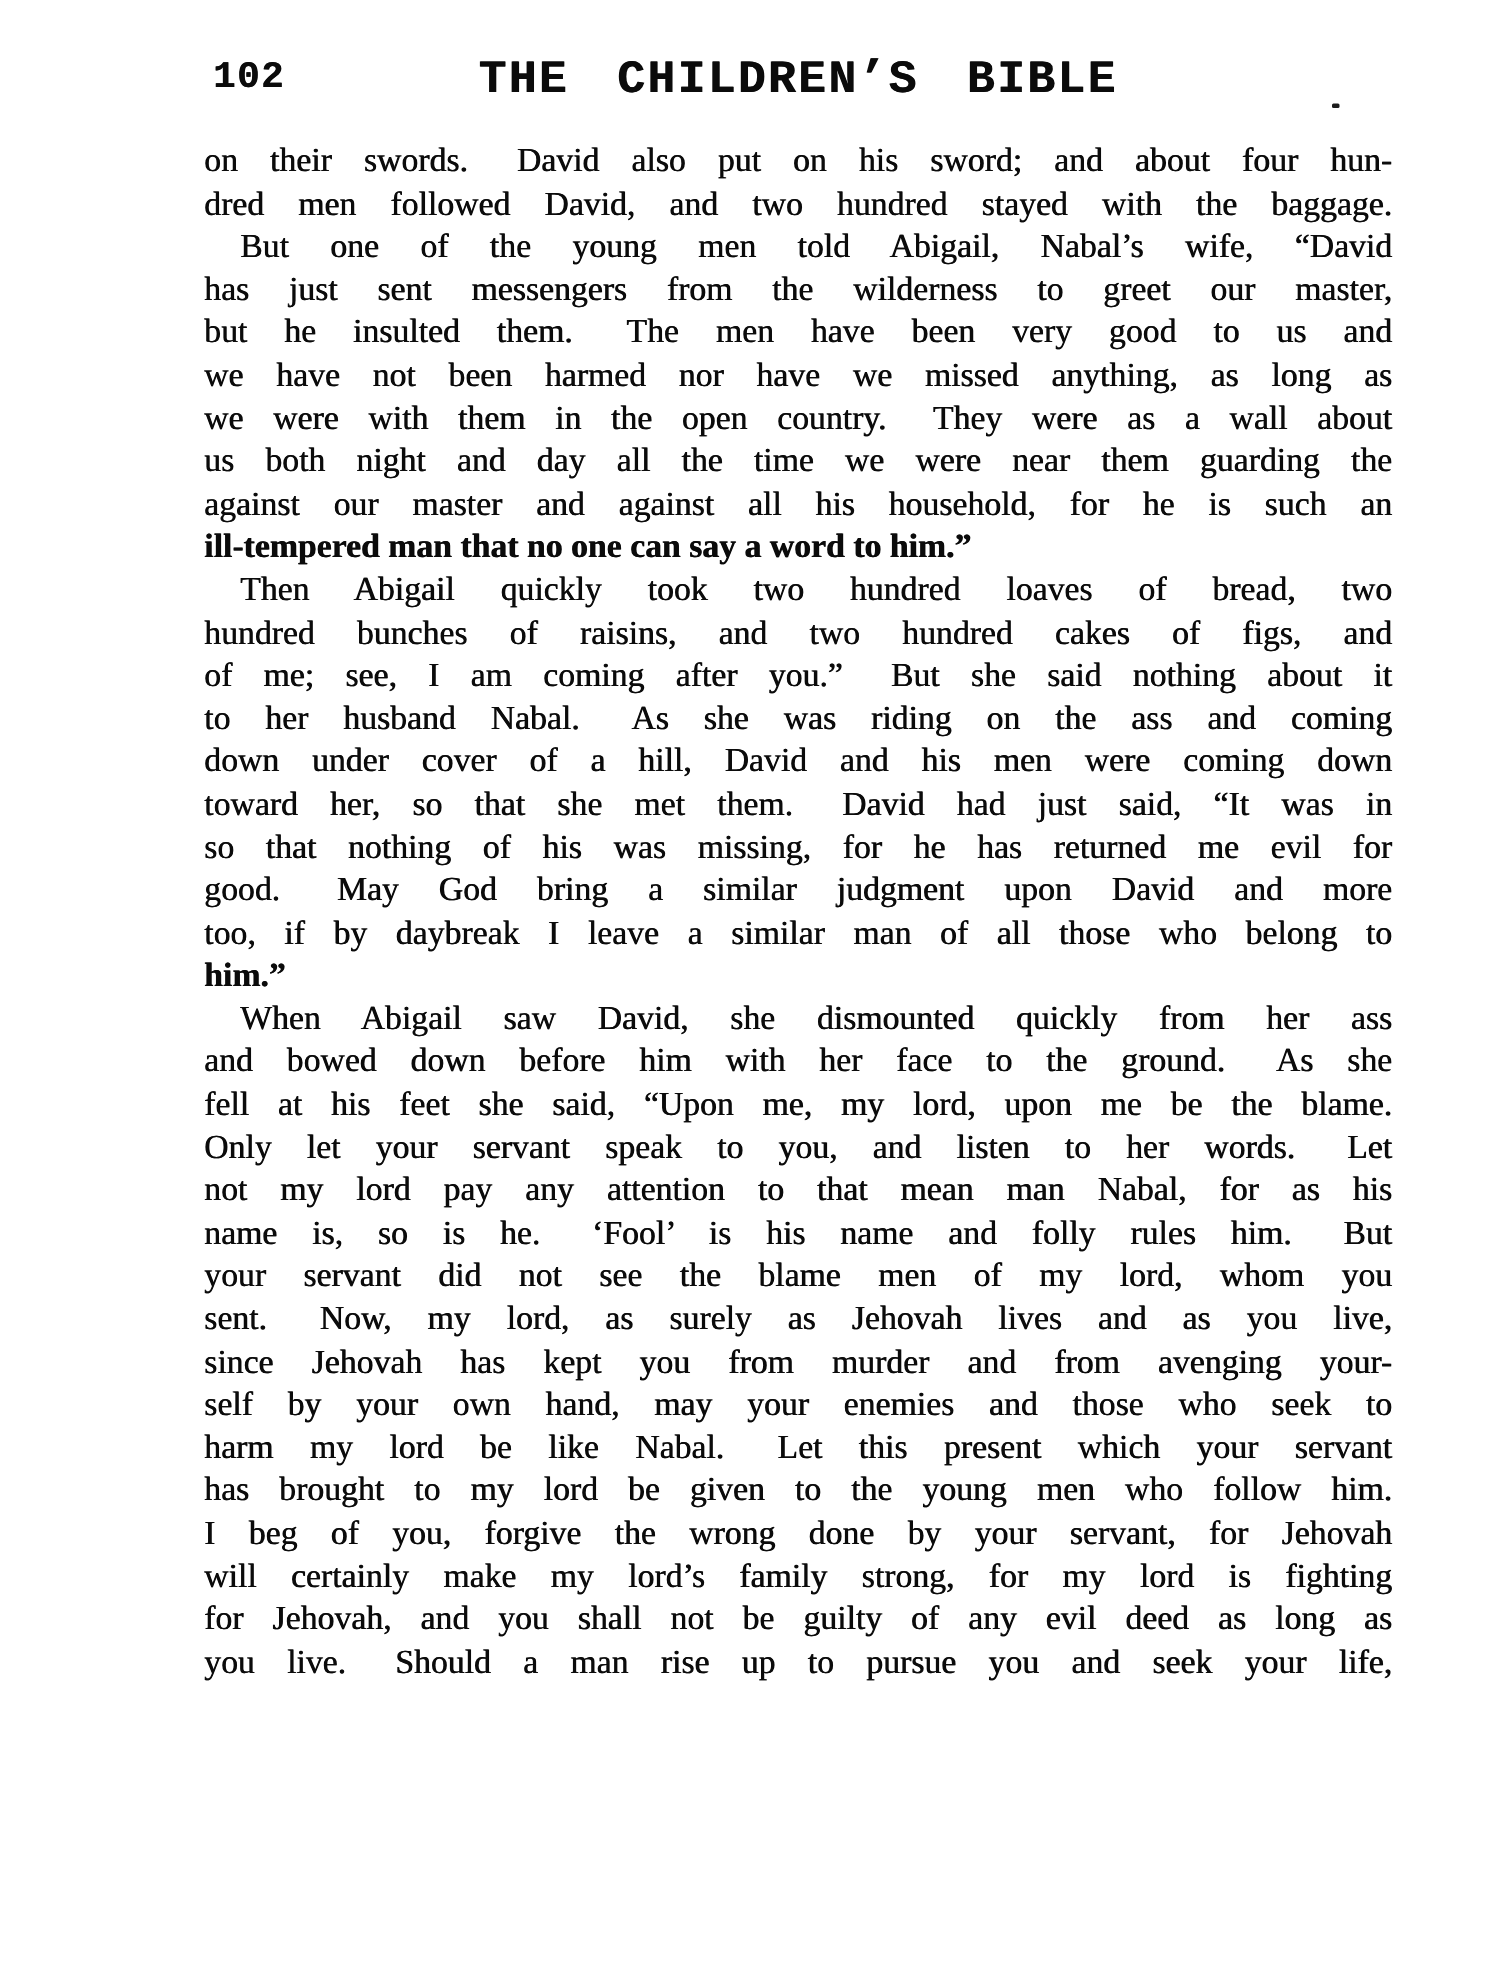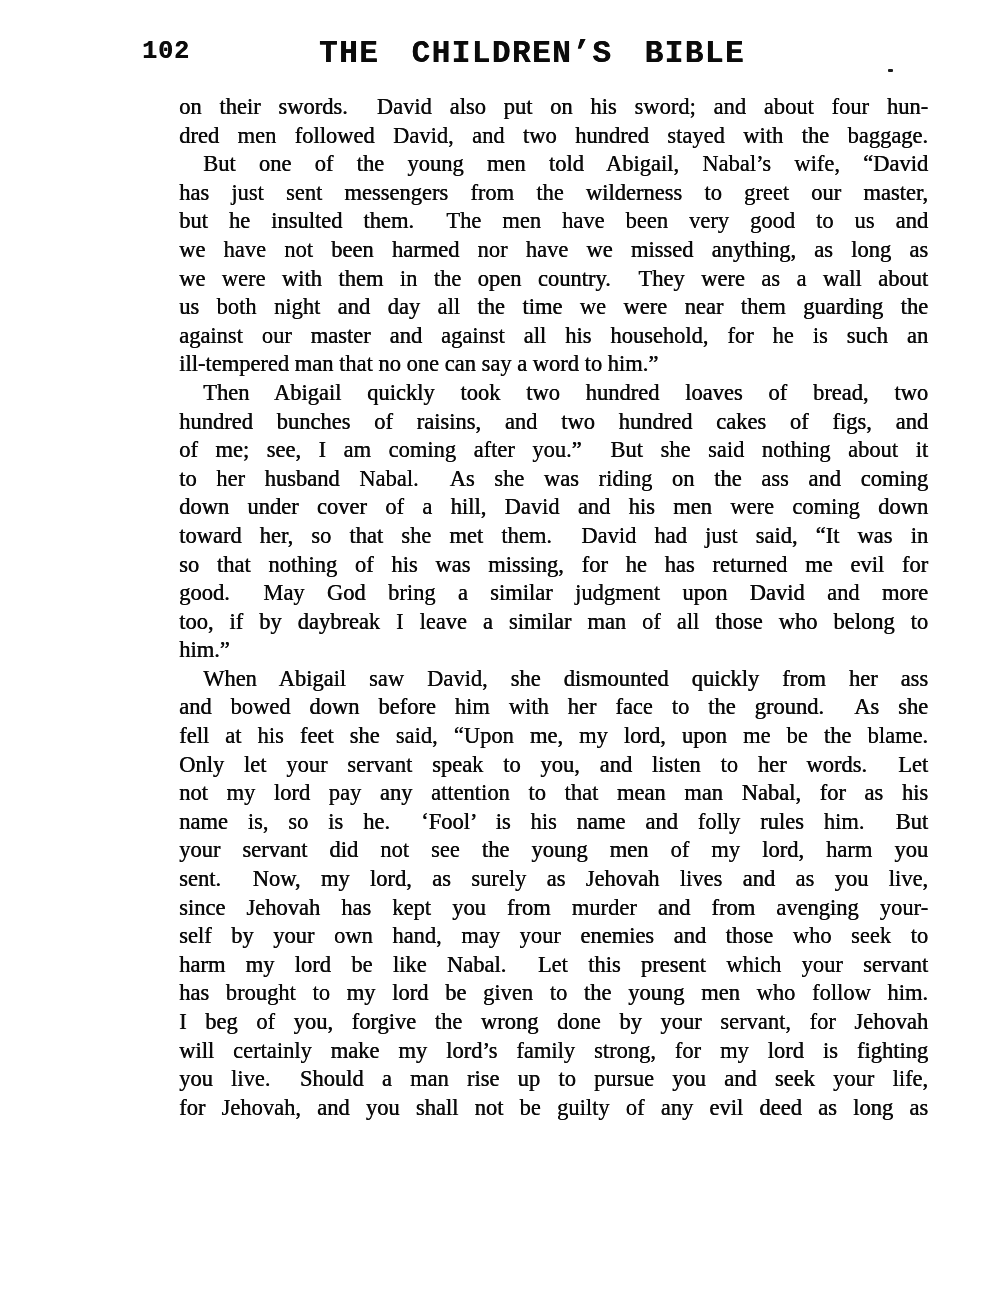--- a/index.html
+++ b/index.html
@@ -55,24 +55,23 @@
     font-size: 22.5px;
     text-shadow: 0.4px 0 0 currentColor;
   }
   .paragraph { margin: 0; }
   .line {
     height: 28.6px;
     line-height: 28.6px;
     text-align: justify;
     text-align-last: justify;
     overflow: visible;
-    margin-left: 43px;
   }
   .line.indent { text-indent: 24px; }
-  .line.no-justify { text-align-last: left; }
+  .line.no-justify { text-align-last: left; font-weight: bold; }
 </style>
 </head>
 <body>
 
 <div class="scan-dot"></div>
 
 <div class="content">
   <div class="header">
     <span class="page-num">102</span>
     <span class="running-title">THE CHILDREN’S BIBLE</span>
@@ -104,25 +103,25 @@
         <div class="line">too, if by daybreak I leave a similar man of all those who belong to</div>
         <div class="line no-justify">him.”</div>
       </div>
       <div class="paragraph">
         <div class="line indent">When Abigail saw David, she dismounted quickly from her ass</div>
         <div class="line">and bowed down before him with her face to the ground.  As she</div>
         <div class="line">fell at his feet she said, “Upon me, my lord, upon me be the blame.</div>
         <div class="line">Only let your servant speak to you, and listen to her words.  Let</div>
         <div class="line">not my lord pay any attention to that mean man Nabal, for as his</div>
         <div class="line">name is, so is he.  ‘Fool’ is his name and folly rules him.  But</div>
-        <div class="line">your servant did not see the young men of my lord, harm you</div>
+        <div class="line">your servant did not see the blame men of my lord, whom you</div>
         <div class="line">sent.  Now, my lord, as surely as Jehovah lives and as you live,</div>
         <div class="line">since Jehovah has kept you from murder and from avenging your-</div>
         <div class="line">self by your own hand, may your enemies and those who seek to</div>
         <div class="line">harm my lord be like Nabal.  Let this present which your servant</div>
         <div class="line">has brought to my lord be given to the young men who follow him.</div>
         <div class="line">I beg of you, forgive the wrong done by your servant, for Jehovah</div>
         <div class="line">will certainly make my lord’s family strong, for my lord is fighting</div>
+        <div class="line">for Jehovah, and you shall not be guilty of any evil deed as long as</div>
         <div class="line">you live.  Should a man rise up to pursue you and seek your life,</div>
-        <div class="line">for Jehovah, and you shall not be guilty of any evil deed as long as</div>
       </div>
     </div>
 </div>
 
 </body></html>

